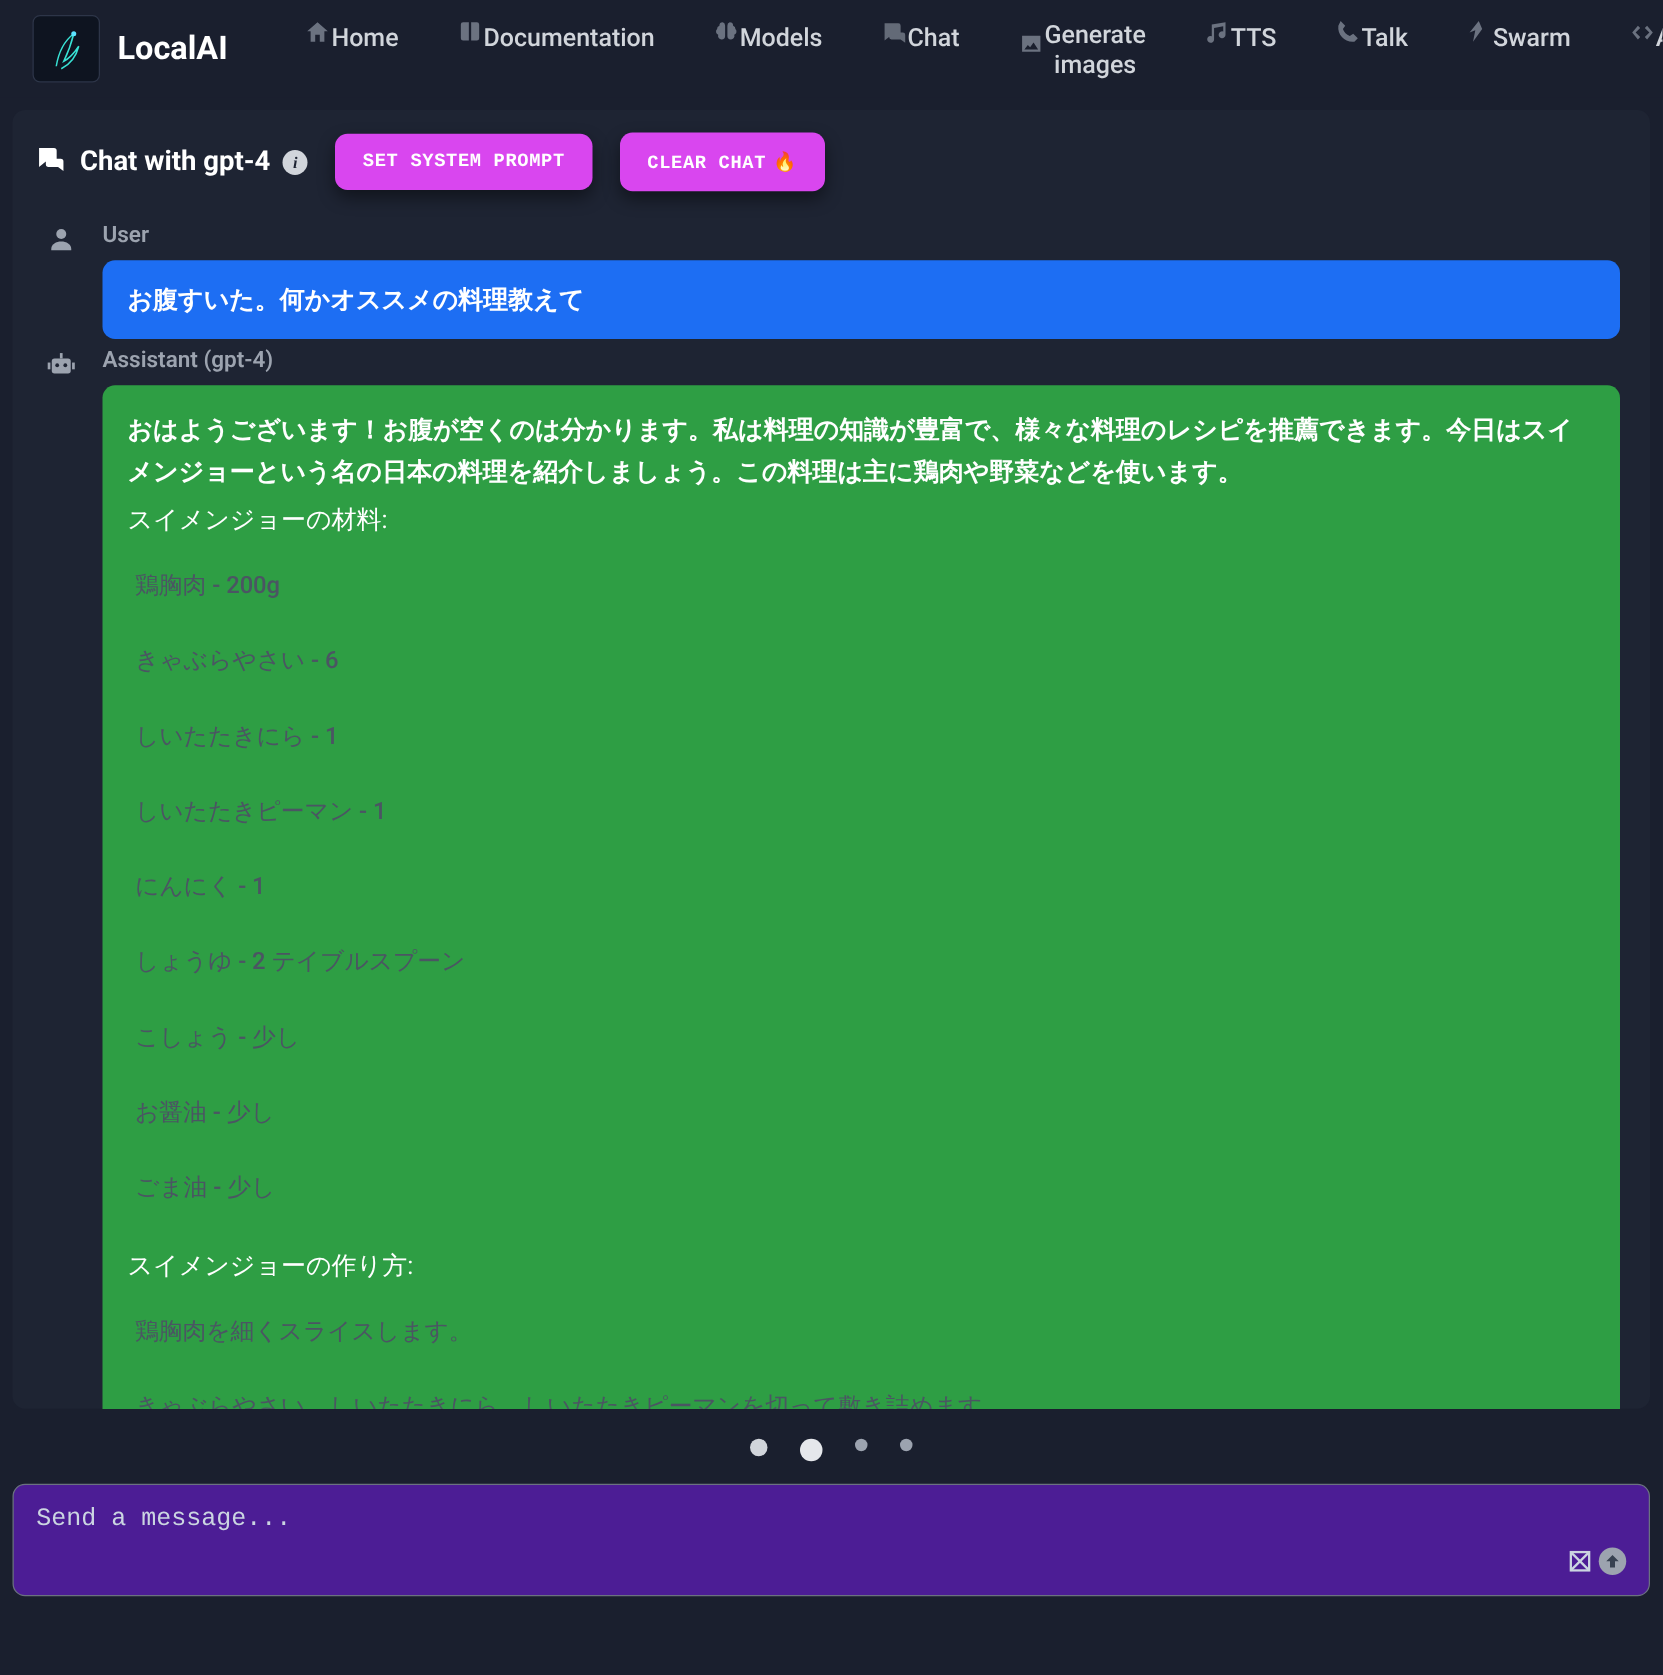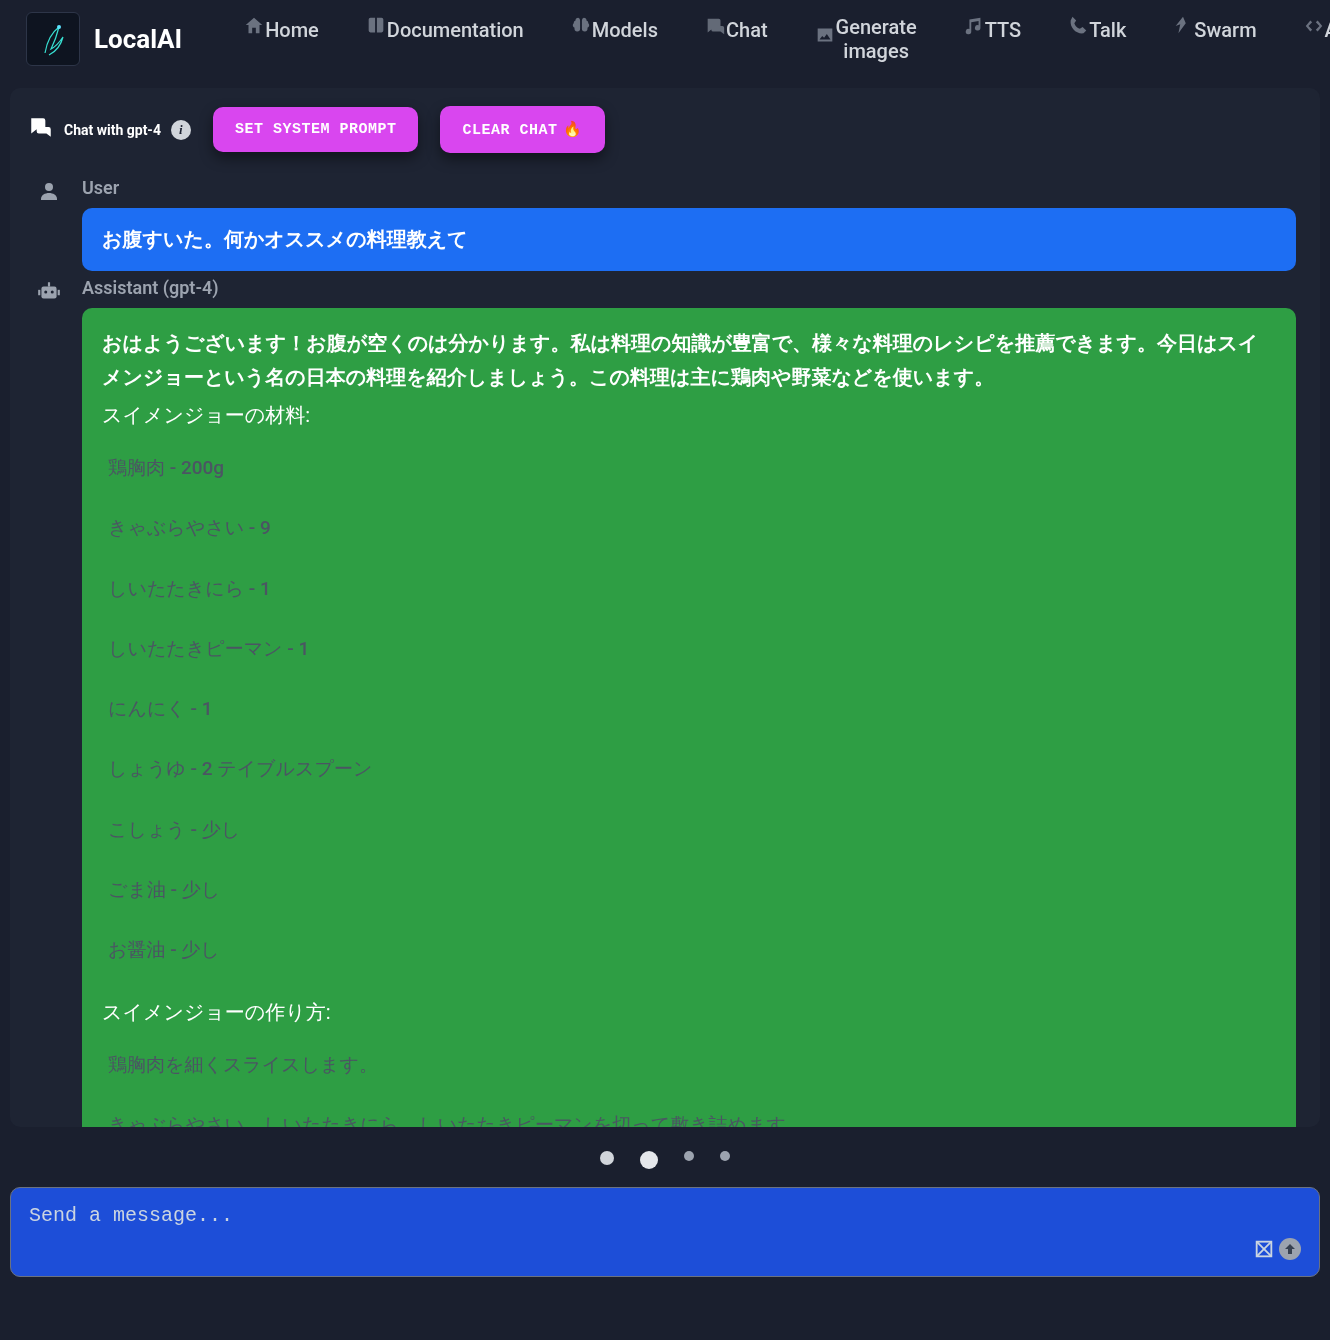--- a/index.html
+++ b/index.html
@@ -70,21 +70,21 @@
     gap: 22px;
     margin-bottom: 14px;
   }
   .title-row {
     display:flex;
     align-items:center;
     gap: 10px;
     color:#fff;
   }
   .title-row .chat-icon { font-size: 22px; }
-  .title-text { font-size: 14px; font-weight:700; }
+  .title-text { font-size: 22px; font-weight:700; }
   .info-badge {
     width:20px;height:20px;border-radius:50%;
     background:#d1d5db;color:#1e2433;
     display:flex;align-items:center;justify-content:center;
     font-size:13px;font-weight:700;font-family: Georgia, serif;font-style:italic;
   }
 
   .btn {
     background:#d946ef;
     color:#fff;
@@ -184,21 +184,21 @@
     gap: 26px;
     padding: 24px 0 18px 0;
   }
   .dot { width:10px;height:10px;border-radius:50%;background:#9ca3af; }
   .dot.big { width:14px;height:14px;background:#d1d5db; }
   .dot.bigger { width:18px;height:18px;background:#e5e7eb; }
 
   
   .composer {
     margin: 0 10px 10px 10px;
-    background:#1d4ed8;
+    background:#4c1d95;
     border:1px solid #6b7280;
     border-radius:10px;
     padding: 14px 16px;
     display:flex;
     align-items:flex-end;
     gap:0;
     height: 90px;
   }
   .composer textarea {
     flex:1;
@@ -344,28 +344,28 @@
               <rect x="2" y="10" width="2" height="5"></rect>
               <rect x="20" y="10" width="2" height="5"></rect>
             </svg>
         </div>
         <div class="col">
           <div class="role-label">Assistant (gpt-4)</div>
           <div class="bubble-assistant">
             <div>おはようございます！お腹が空くのは分かります。私は料理の知識が豊富で、様々な料理のレシピを推薦できます。今日はスイメンジョーという名の日本の料理を紹介しましょう。この料理は主に鶏肉や野菜などを使います。</div>
             <div class="section-head">スイメンジョーの材料:</div>
             <div class="list-item">鶏胸肉 - 200g</div>
-            <div class="list-item">きゃぶらやさい - 9</div>
+            <div class="list-item">きゃぶらやさい - 6</div>
             <div class="list-item">しいたたきにら - 1</div>
             <div class="list-item">しいたたきピーマン - 1</div>
             <div class="list-item">にんにく - 1</div>
             <div class="list-item">しょうゆ - 2 テイブルスプーン</div>
             <div class="list-item">こしょう - 少し</div>
+            <div class="list-item">お醤油 - 少し</div>
             <div class="list-item">ごま油 - 少し</div>
-            <div class="list-item">お醤油 - 少し</div>
             <div class="section-head">スイメンジョーの作り方:</div>
             <div class="list-item">鶏胸肉を細くスライスします。</div>
             <div class="list-item">きゃぶらやさい、しいたたきにら、しいたたきピーマンを切って敷き詰めます。</div>
           </div>
         </div>
       </div>
 
     </div>
   </div>
 </div>

